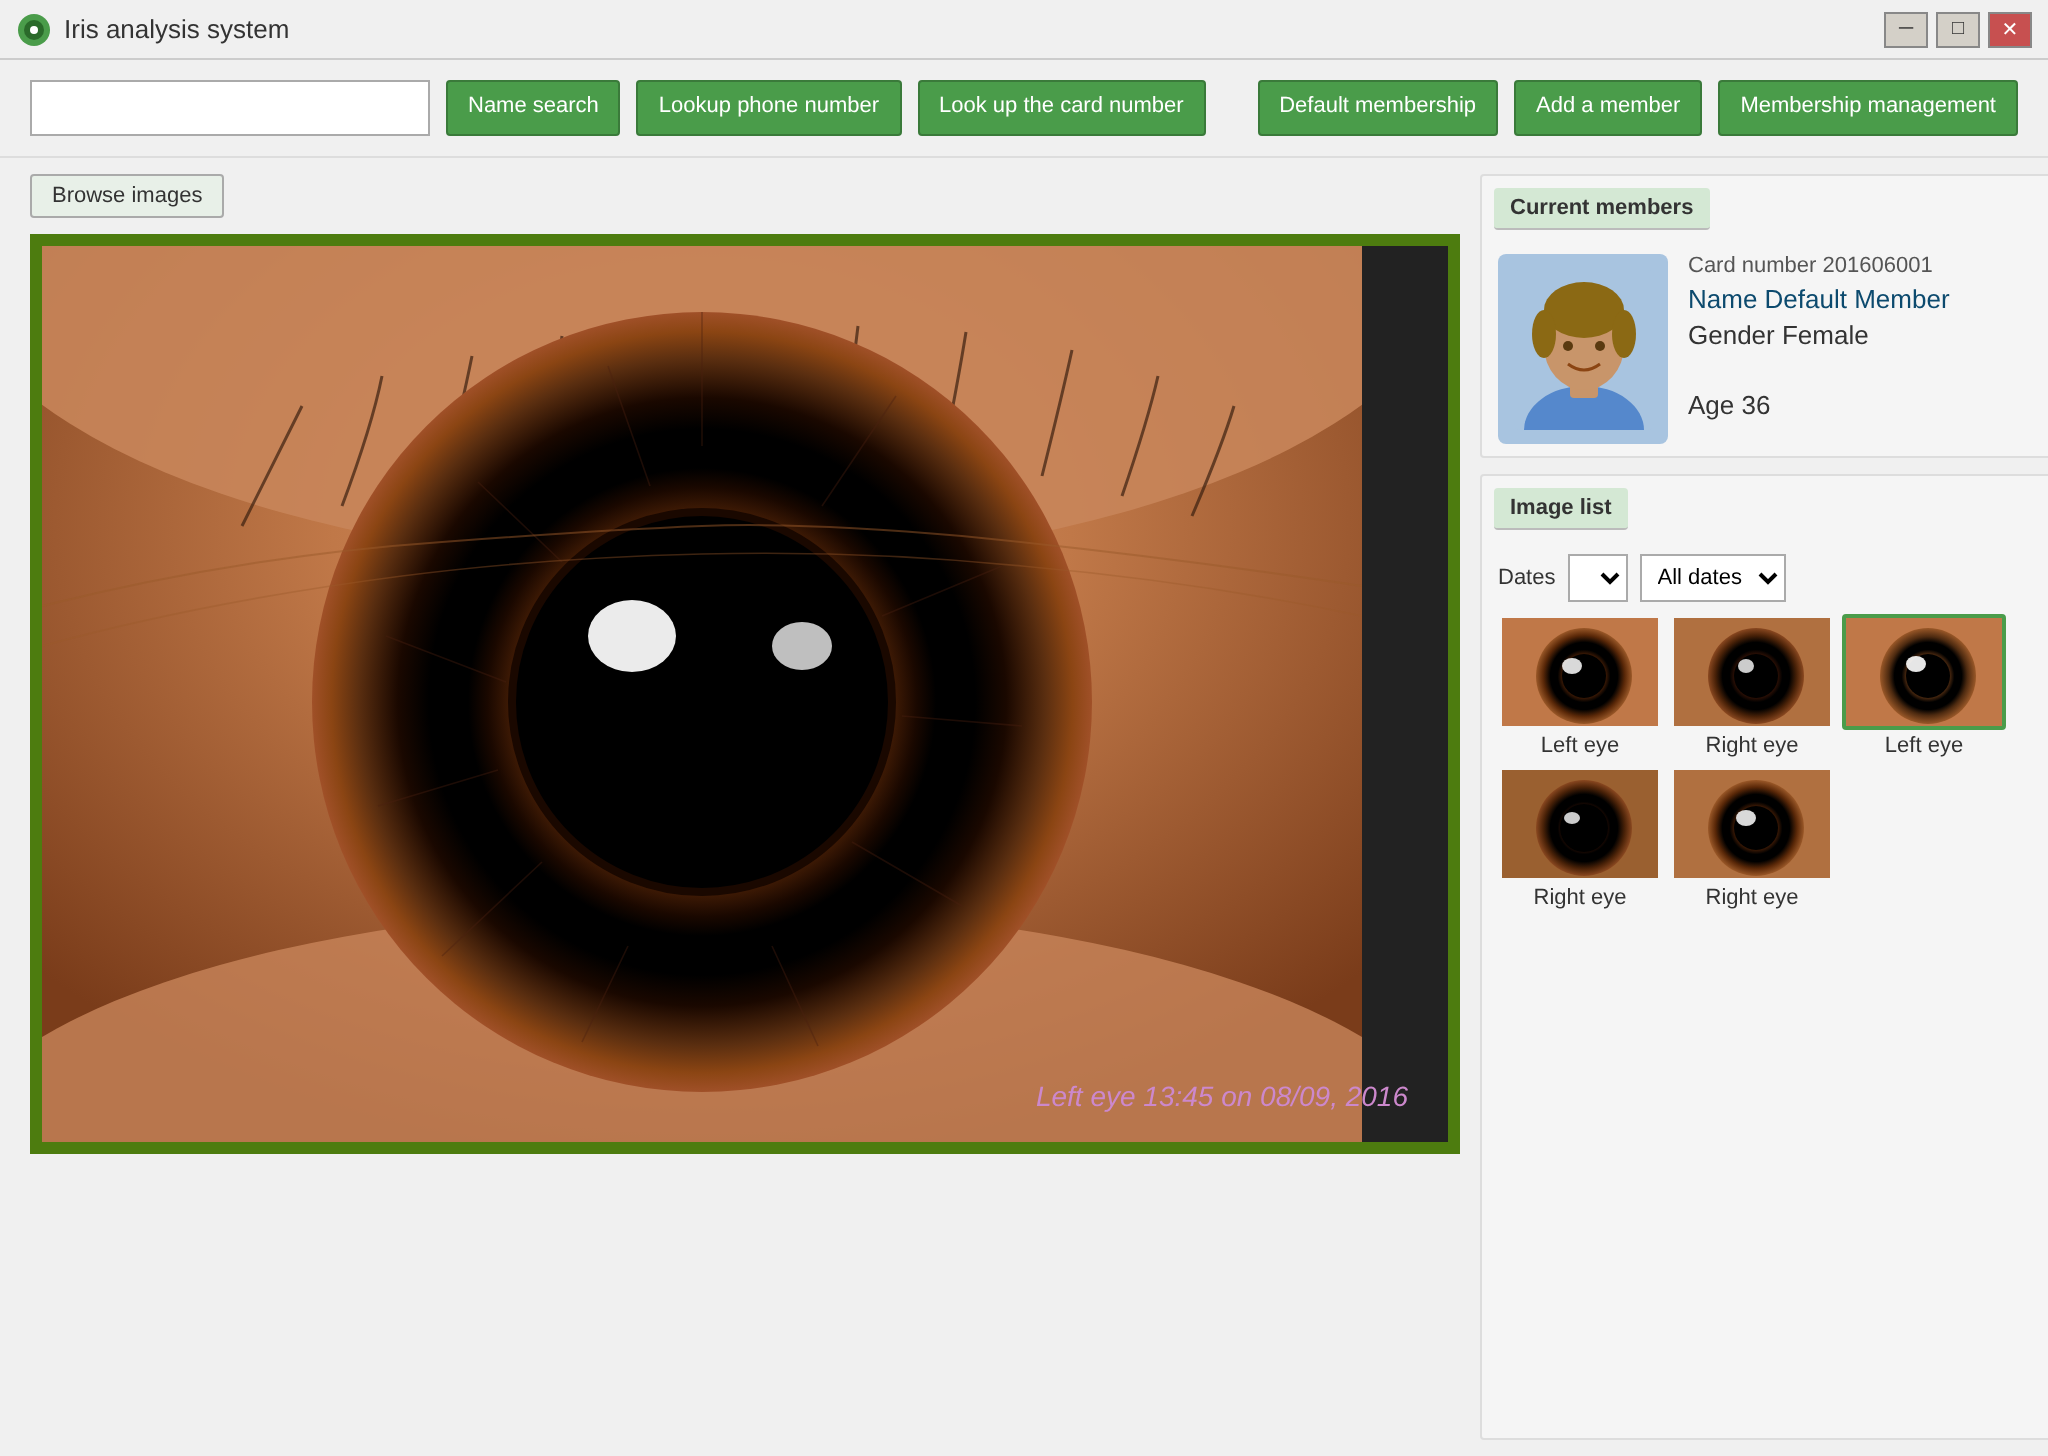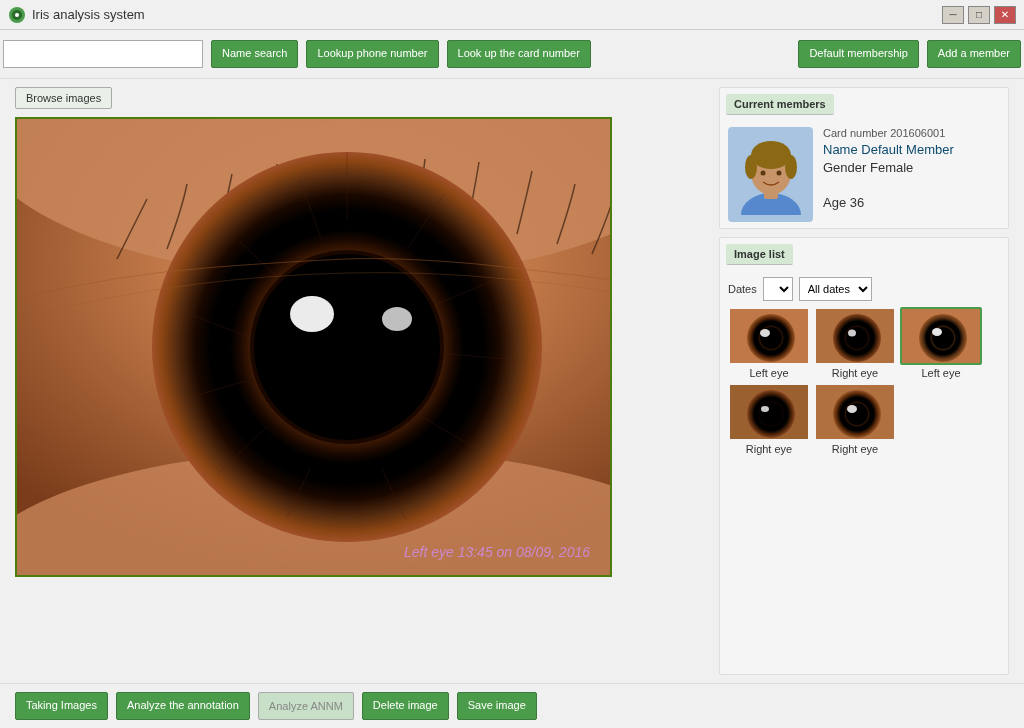--- a/index.html
+++ b/index.html
@@ -52,21 +52,21 @@
     .win-btn.close { background: #c75050; color: white; }
     .main-window {
       background: #f0f0f0;
       width: 1024px;
       height: 698px;
       display: flex;
       flex-direction: column;
     }
     .toolbar {
       background: #f0f0f0;
-      padding: 10px 3px;
+      padding: 10px 15px;
       display: flex;
       align-items: center;
       gap: 8px;
       border-bottom: 1px solid #ddd;
     }
     .search-input {
       width: 200px;
       height: 28px;
       border: 1px solid #aaa;
       background: white;
@@ -108,24 +108,24 @@
       padding: 4px 10px;
       cursor: pointer;
       font-size: 11px;
       border-radius: 2px;
       display: inline-block;
       width: fit-content;
       color: #333;
     }
     .eye-image-container {
       position: relative;
-      width: 597px;
+      width: 715px;
       height: 460px;
       background: #222;
-      border: 2px solid #4d7c0f;
+      border: 6px solid #4d7c0f;
       overflow: hidden;
       flex-shrink: 0;
     }
     .eye-image {
       width: 100%;
       height: 100%;
       position: relative;
       overflow: hidden;
     }
     .image-label {
@@ -319,20 +319,21 @@
 <div class="main-window">
 
   <div class="toolbar">
     <input class="search-input" type="text" placeholder="" style="">
     <button class="btn-green">Name search</button>
     <button class="btn-green">Lookup phone number</button>
     <button class="btn-green">Look up the card number</button>
     <div class="btn-group-right">
       <button class="btn-green">Default membership</button>
       <button class="btn-green">Add a member</button>
+      <button class="btn-green">Membership management</button>
     </div>
   </div>
 
   <div class="content-area">
 
     <div class="left-panel">
       <button class="browse-btn">Browse images</button>
 
       <div class="eye-image-container">
         <div class="eye-image">
@@ -549,20 +550,13 @@
               <span class="thumb-label">Right eye</span>
             </div>
           </div>
         </div>
 
         
       </div>
     </div>
   </div>
 
-  <div class="bottom-toolbar">
-    <button class="btn-green">Taking Images</button>
-    <button class="btn-green">Analyze the annotation</button>
-    <button class="btn-disabled">Analyze ANNM</button>
-    <button class="btn-green">Delete image</button>
-    <button class="btn-green">Save image</button>
-  </div>
 </div>
 
 </body></html>

